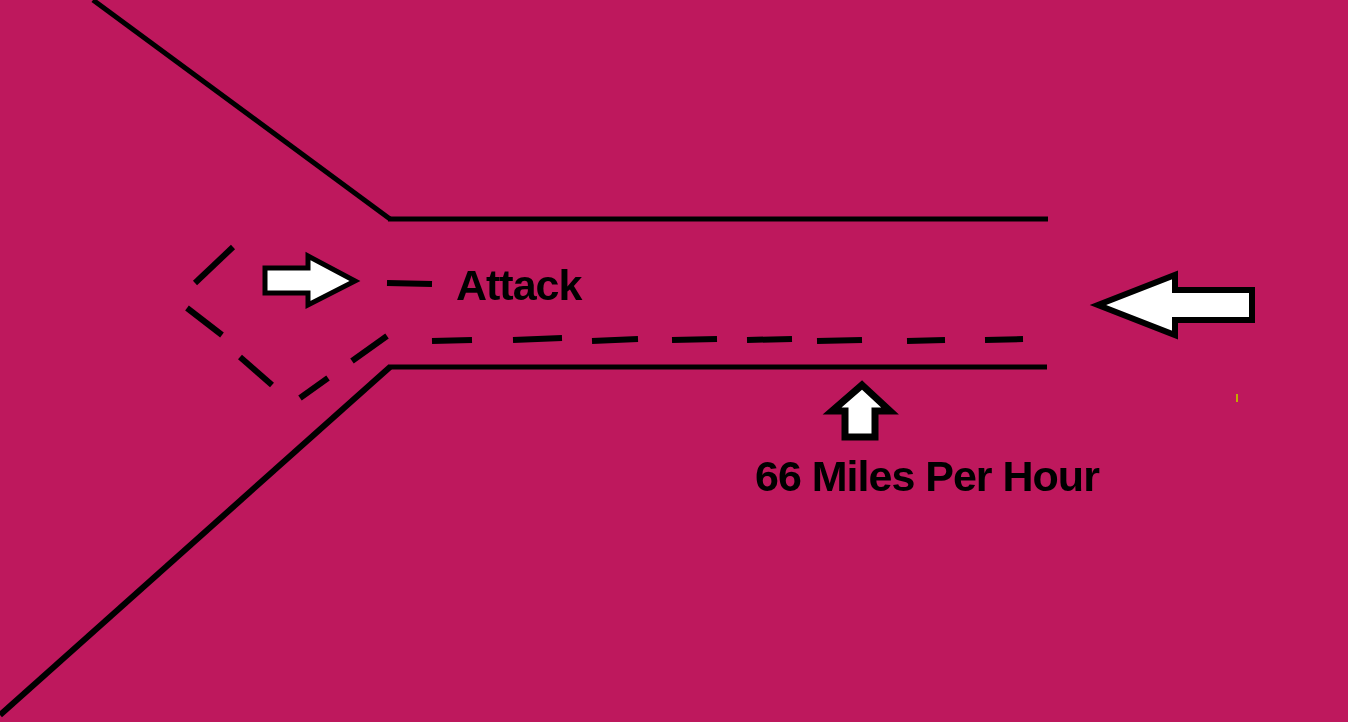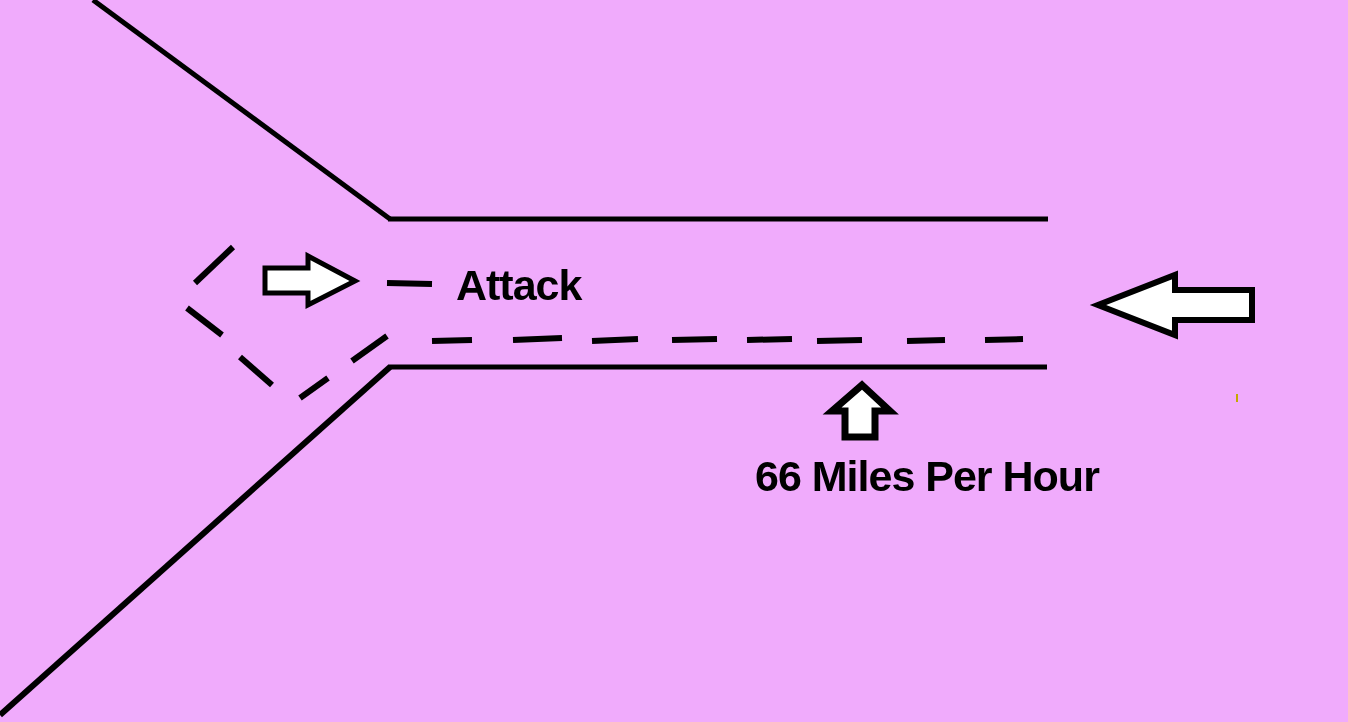--- a/index.html
+++ b/index.html
@@ -8,21 +8,21 @@
     background: #ffffff;
     width: 1348px;
     height: 722px;
     overflow: hidden;
     font-family: "Liberation Sans", sans-serif;
   }
   .stage {
     position: relative;
     width: 1348px;
     height: 722px;
-    background: #f0abfc;
+    background: #be185d;
   }
   svg {
     display: block;
     width: 1348px;
     height: 722px;
   }
   .label {
     font-family: "Liberation Sans", sans-serif;
     font-weight: bold;
     fill: #000000;

